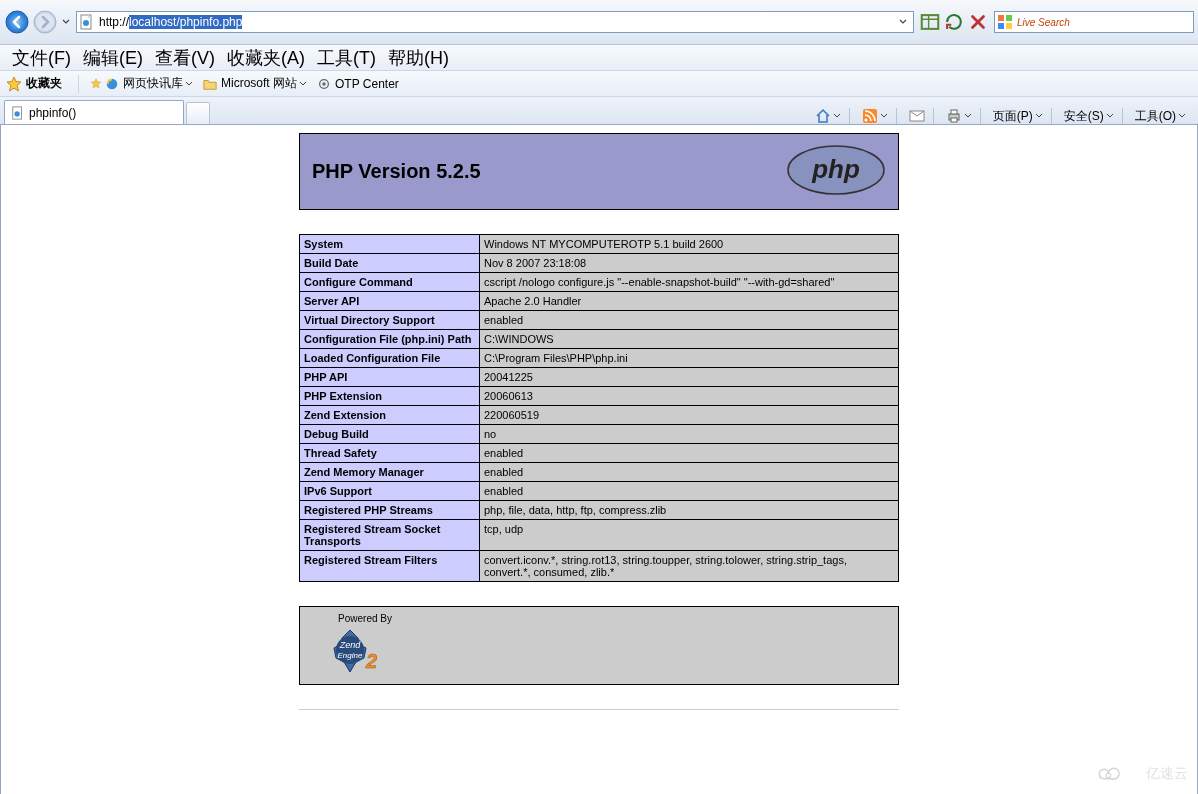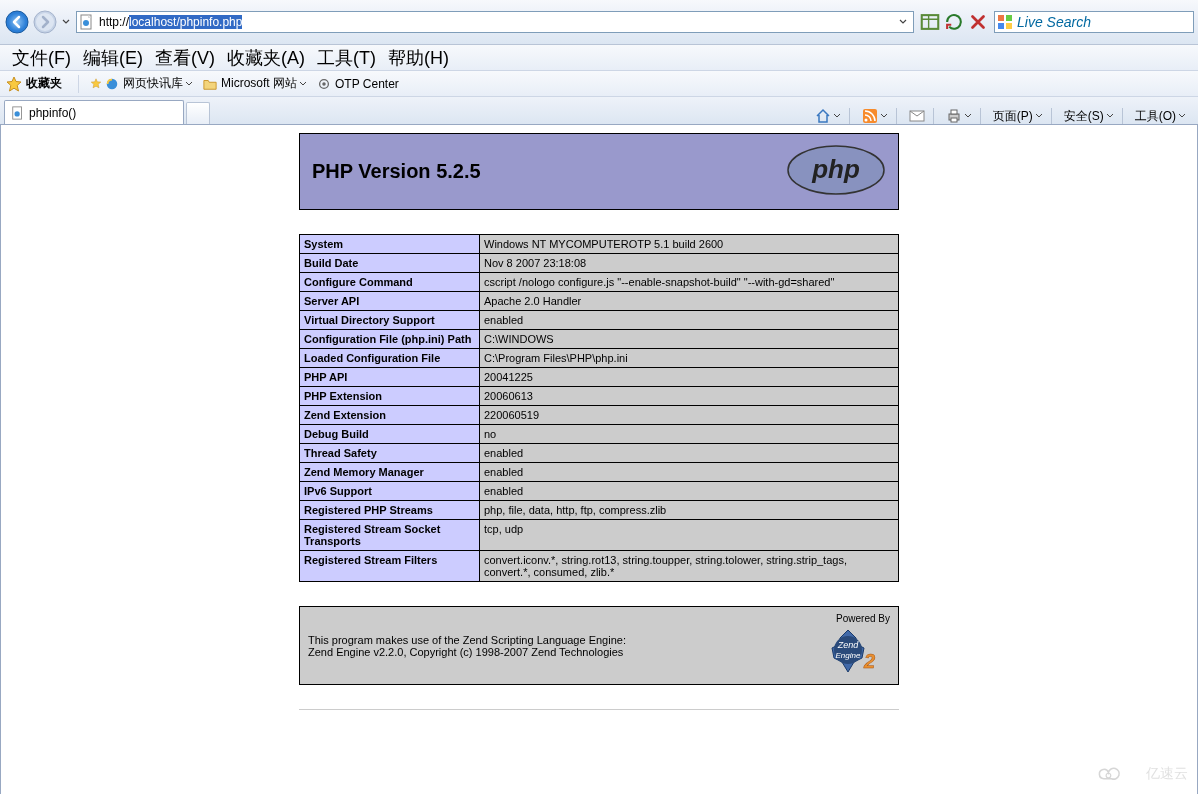--- a/index.html
+++ b/index.html
@@ -10,21 +10,21 @@
     .nav-btn { width: 26px; height: 26px; border-radius: 50%; display: flex; align-items: center; justify-content: center; margin-right: 2px; cursor: pointer; }
     .nav-btn svg { width: 24px; height: 24px; }
     .dropdown-arrow { width: 12px; height: 22px; display: flex; align-items: center; justify-content: center; cursor: pointer; }
     .url-field { flex: 1; background: #fff; border: 1px solid #7f9db9; height: 22px; margin: 0 4px 0 4px; display: flex; align-items: center; padding: 0 2px; }
     .url-favicon { width: 16px; height: 16px; margin-right: 2px; }
     .url-text { flex: 1; font-size: 12px; padding: 0 2px; }
     .url-text span.sel { background: #316ac5; color: #fff; }
     .url-drop { width: 16px; cursor: pointer; display: flex; align-items: center; justify-content: center; }
     .toolbar-icon { width: 22px; height: 22px; display: flex; align-items: center; justify-content: center; cursor: pointer; margin: 0 1px; }
     .search-box { width: 200px; background: #fff; border: 1px solid #7f9db9; height: 22px; margin-left: 4px; display: flex; align-items: center; padding: 0 2px; }
-    .search-text { color: #0369a1; font-style: italic; font-size: 14px; margin-left: 4px; }
+    .search-text { color: #c2410c; font-style: italic; font-size: 10px; margin-left: 4px; }
 
     
     .menu-bar { background: linear-gradient(to bottom, #f7f9fc, #e8eef7); height: 26px; display: flex; align-items: center; padding: 0 6px; border-bottom: 1px solid #cdd6e5; }
     .menu-item { padding: 2px 6px; font-size: 18px; cursor: pointer; }
 
     
     .fav-bar { background: linear-gradient(to bottom, #f7f9fc, #e8eef7); height: 26px; display: flex; align-items: center; padding: 0 6px; border-bottom: 1px solid #cdd6e5; }
     .fav-star { width: 16px; height: 16px; margin-right: 4px; }
     .fav-label { font-weight: bold; font-size: 12px; margin-right: 10px; }
     .fav-sep { width: 1px; height: 18px; background: #cdd6e5; margin: 0 6px; }
@@ -338,24 +338,20 @@
             <td class="v">tcp, udp</td>
           </tr>
           <tr>
             <td class="k">Registered Stream Filters</td>
             <td class="v">convert.iconv.*, string.rot13, string.toupper, string.tolower, string.strip_tags, convert.*, consumed, zlib.*</td>
           </tr>
         </tbody>
     </table>
 
     <div class="zend-box">
-      <div class="zend-text">
-        <div>This program makes use of the Zend Scripting Language Engine:</div>
-        <div>Zend Engine v2.2.0, Copyright (c) 1998-2007 Zend Technologies</div>
-      </div>
       <div class="zend-logo-box">
         <div class="zend-powered">Powered By</div>
         <svg width="84" height="50" viewBox="0 0 84 50">
             <path d="M42 4l8 8v6l8 4-2 10-8 4-6 10-6-10-8-4-2-10 8-4V12z" fill="#4169a8" stroke="#1a3a6a" stroke-width="1"></path>
             <circle cx="42" cy="24" r="14" fill="#2a4a7a"></circle>
             <text x="42" y="22" font-family="Georgia" font-size="9" fill="#fff" text-anchor="middle" font-style="italic">Zend</text>
             <text x="42" y="32" font-family="Georgia" font-size="8" fill="#fff" text-anchor="middle" font-style="italic">Engine</text>
             <text x="58" y="42" font-family="Arial Black" font-size="20" fill="#e89030" stroke="#a65010" stroke-width="0.5" font-weight="bold" font-style="italic">2</text>
           </svg>
       </div>

